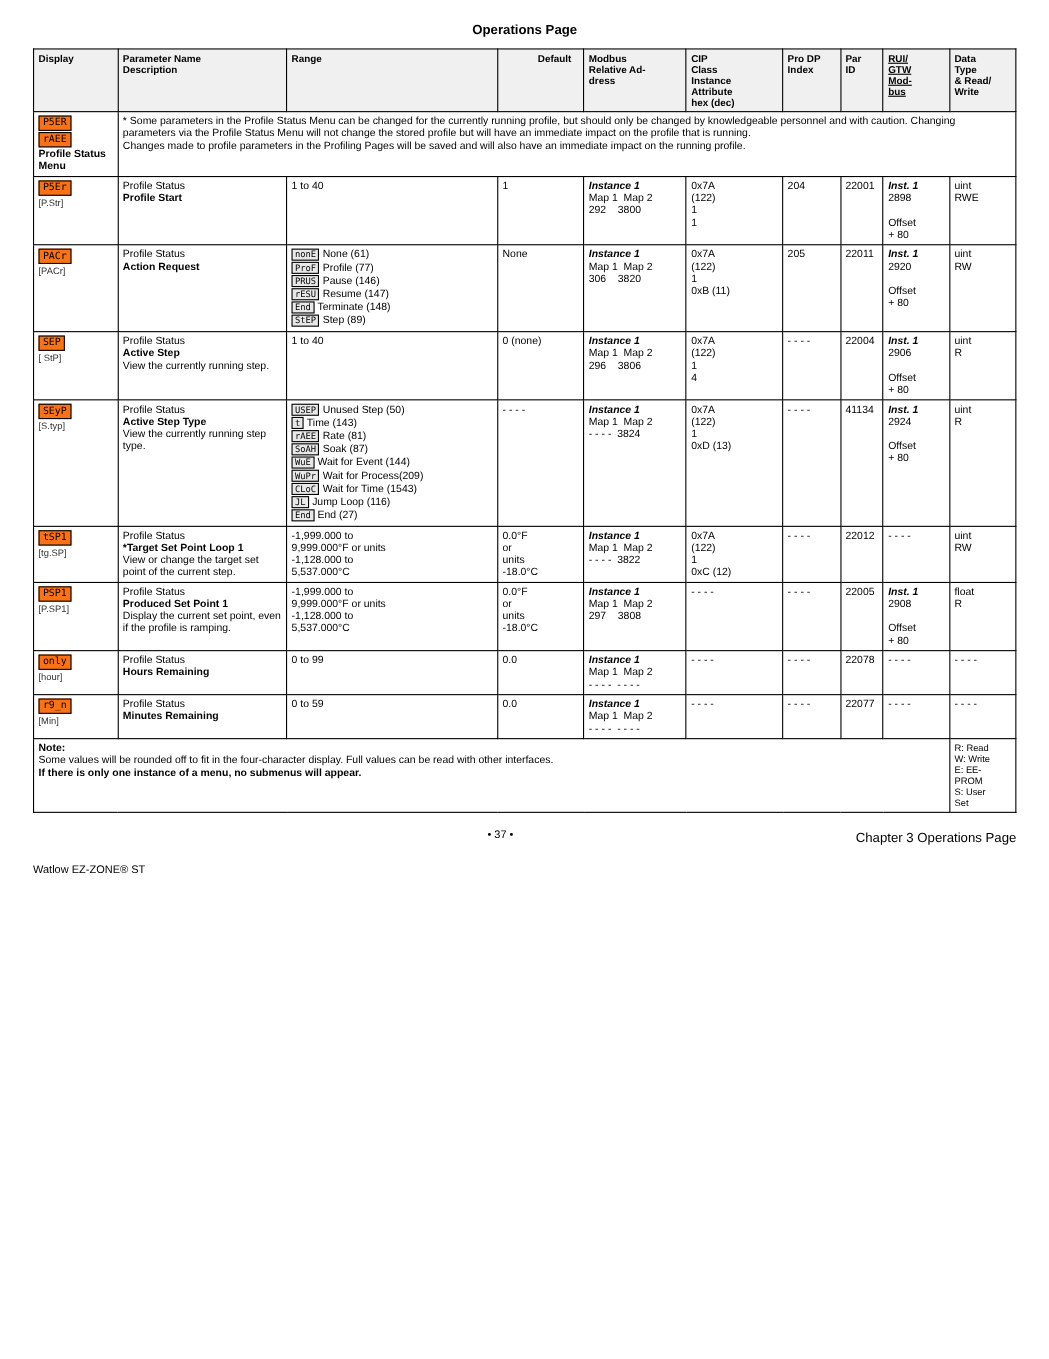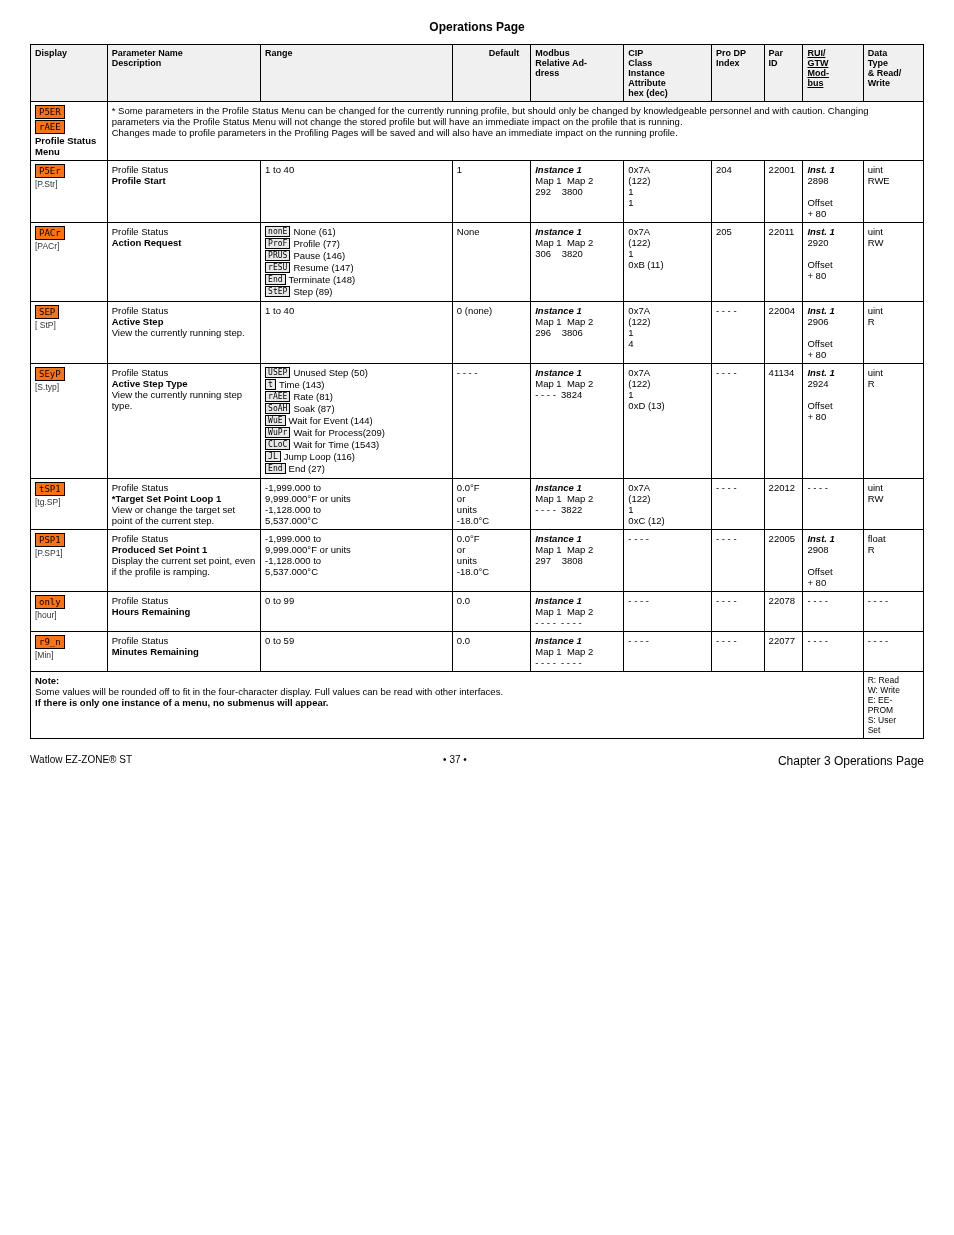--- a/index.html
+++ b/index.html
@@ -81,21 +81,21 @@
     .inst-bold {
       font-weight: bold;
       font-style: italic;
     }
     .footer {
       display: flex;
       justify-content: space-between;
       margin-top: 15px;
       font-size: 10px;
     }
-    .footer-left { font-size: 10px; }
+    .footer-left { font-size: 10px; margin-top: 32px; }
     .footer-center { font-size: 10px; }
     .footer-right { font-size: 12px; }
     .note-right {
       font-size: 8.5px;
     }
   </style>
 </head>
 <body>
 
 <div class="page">

